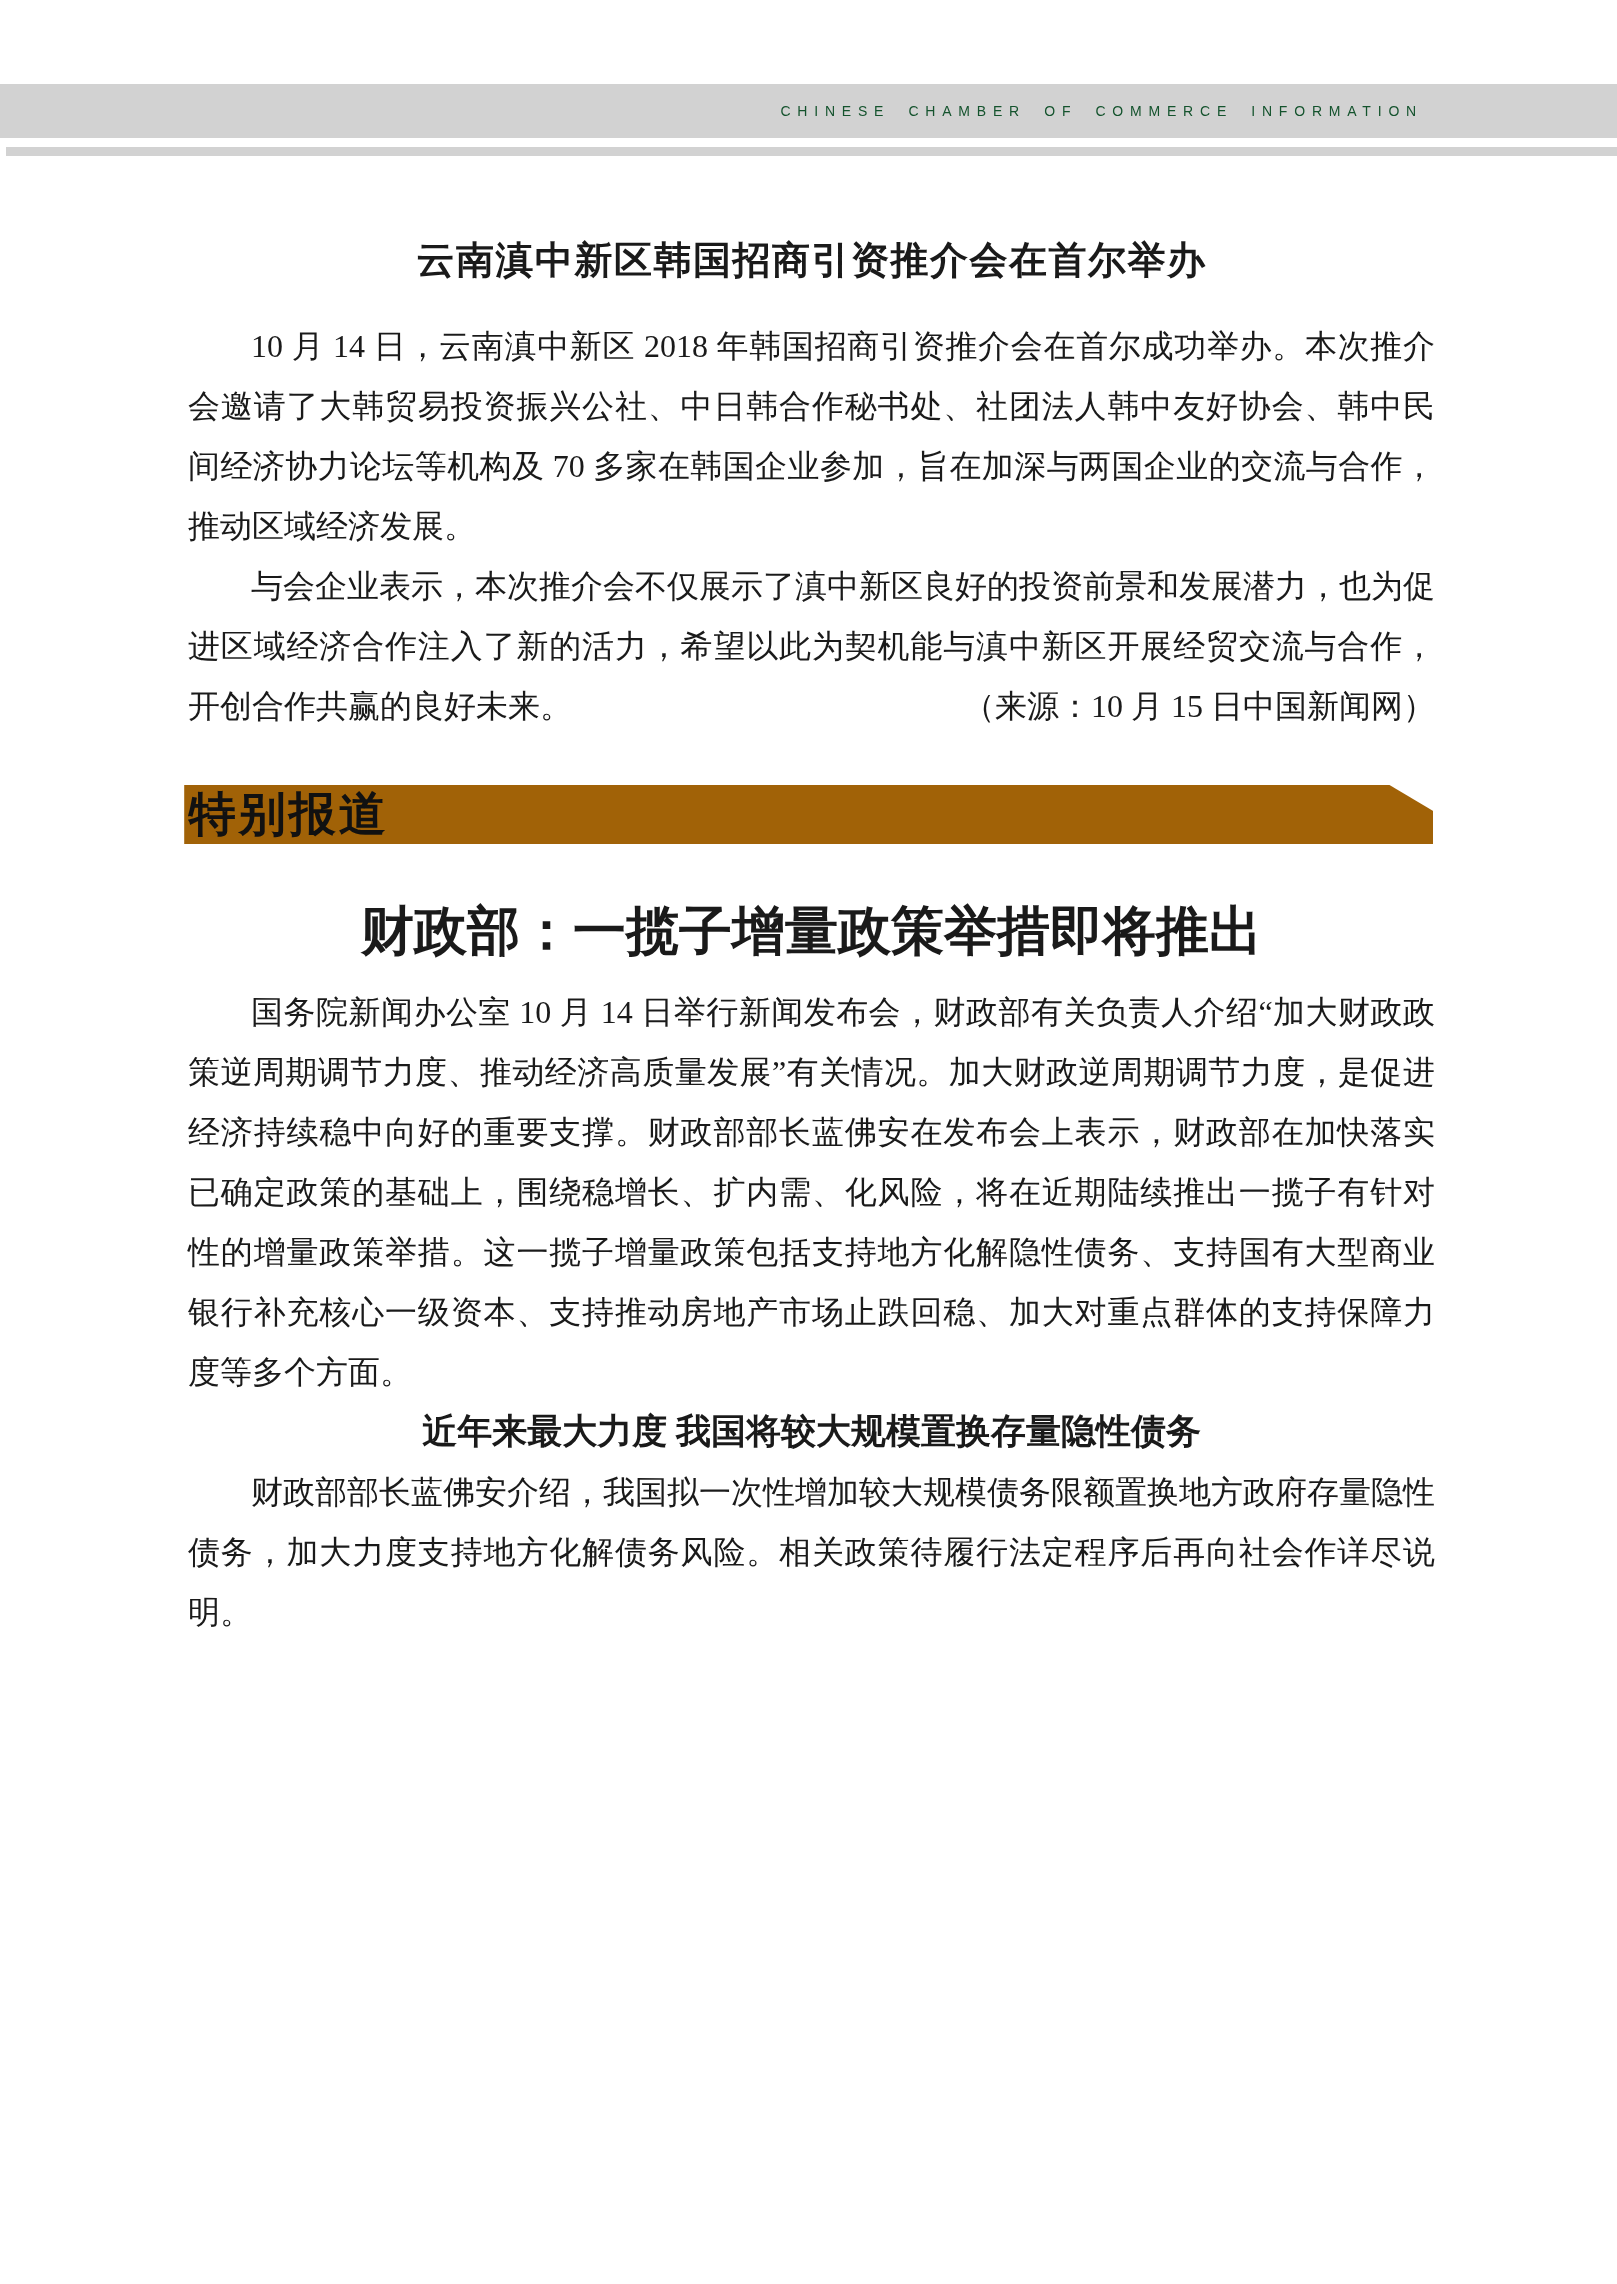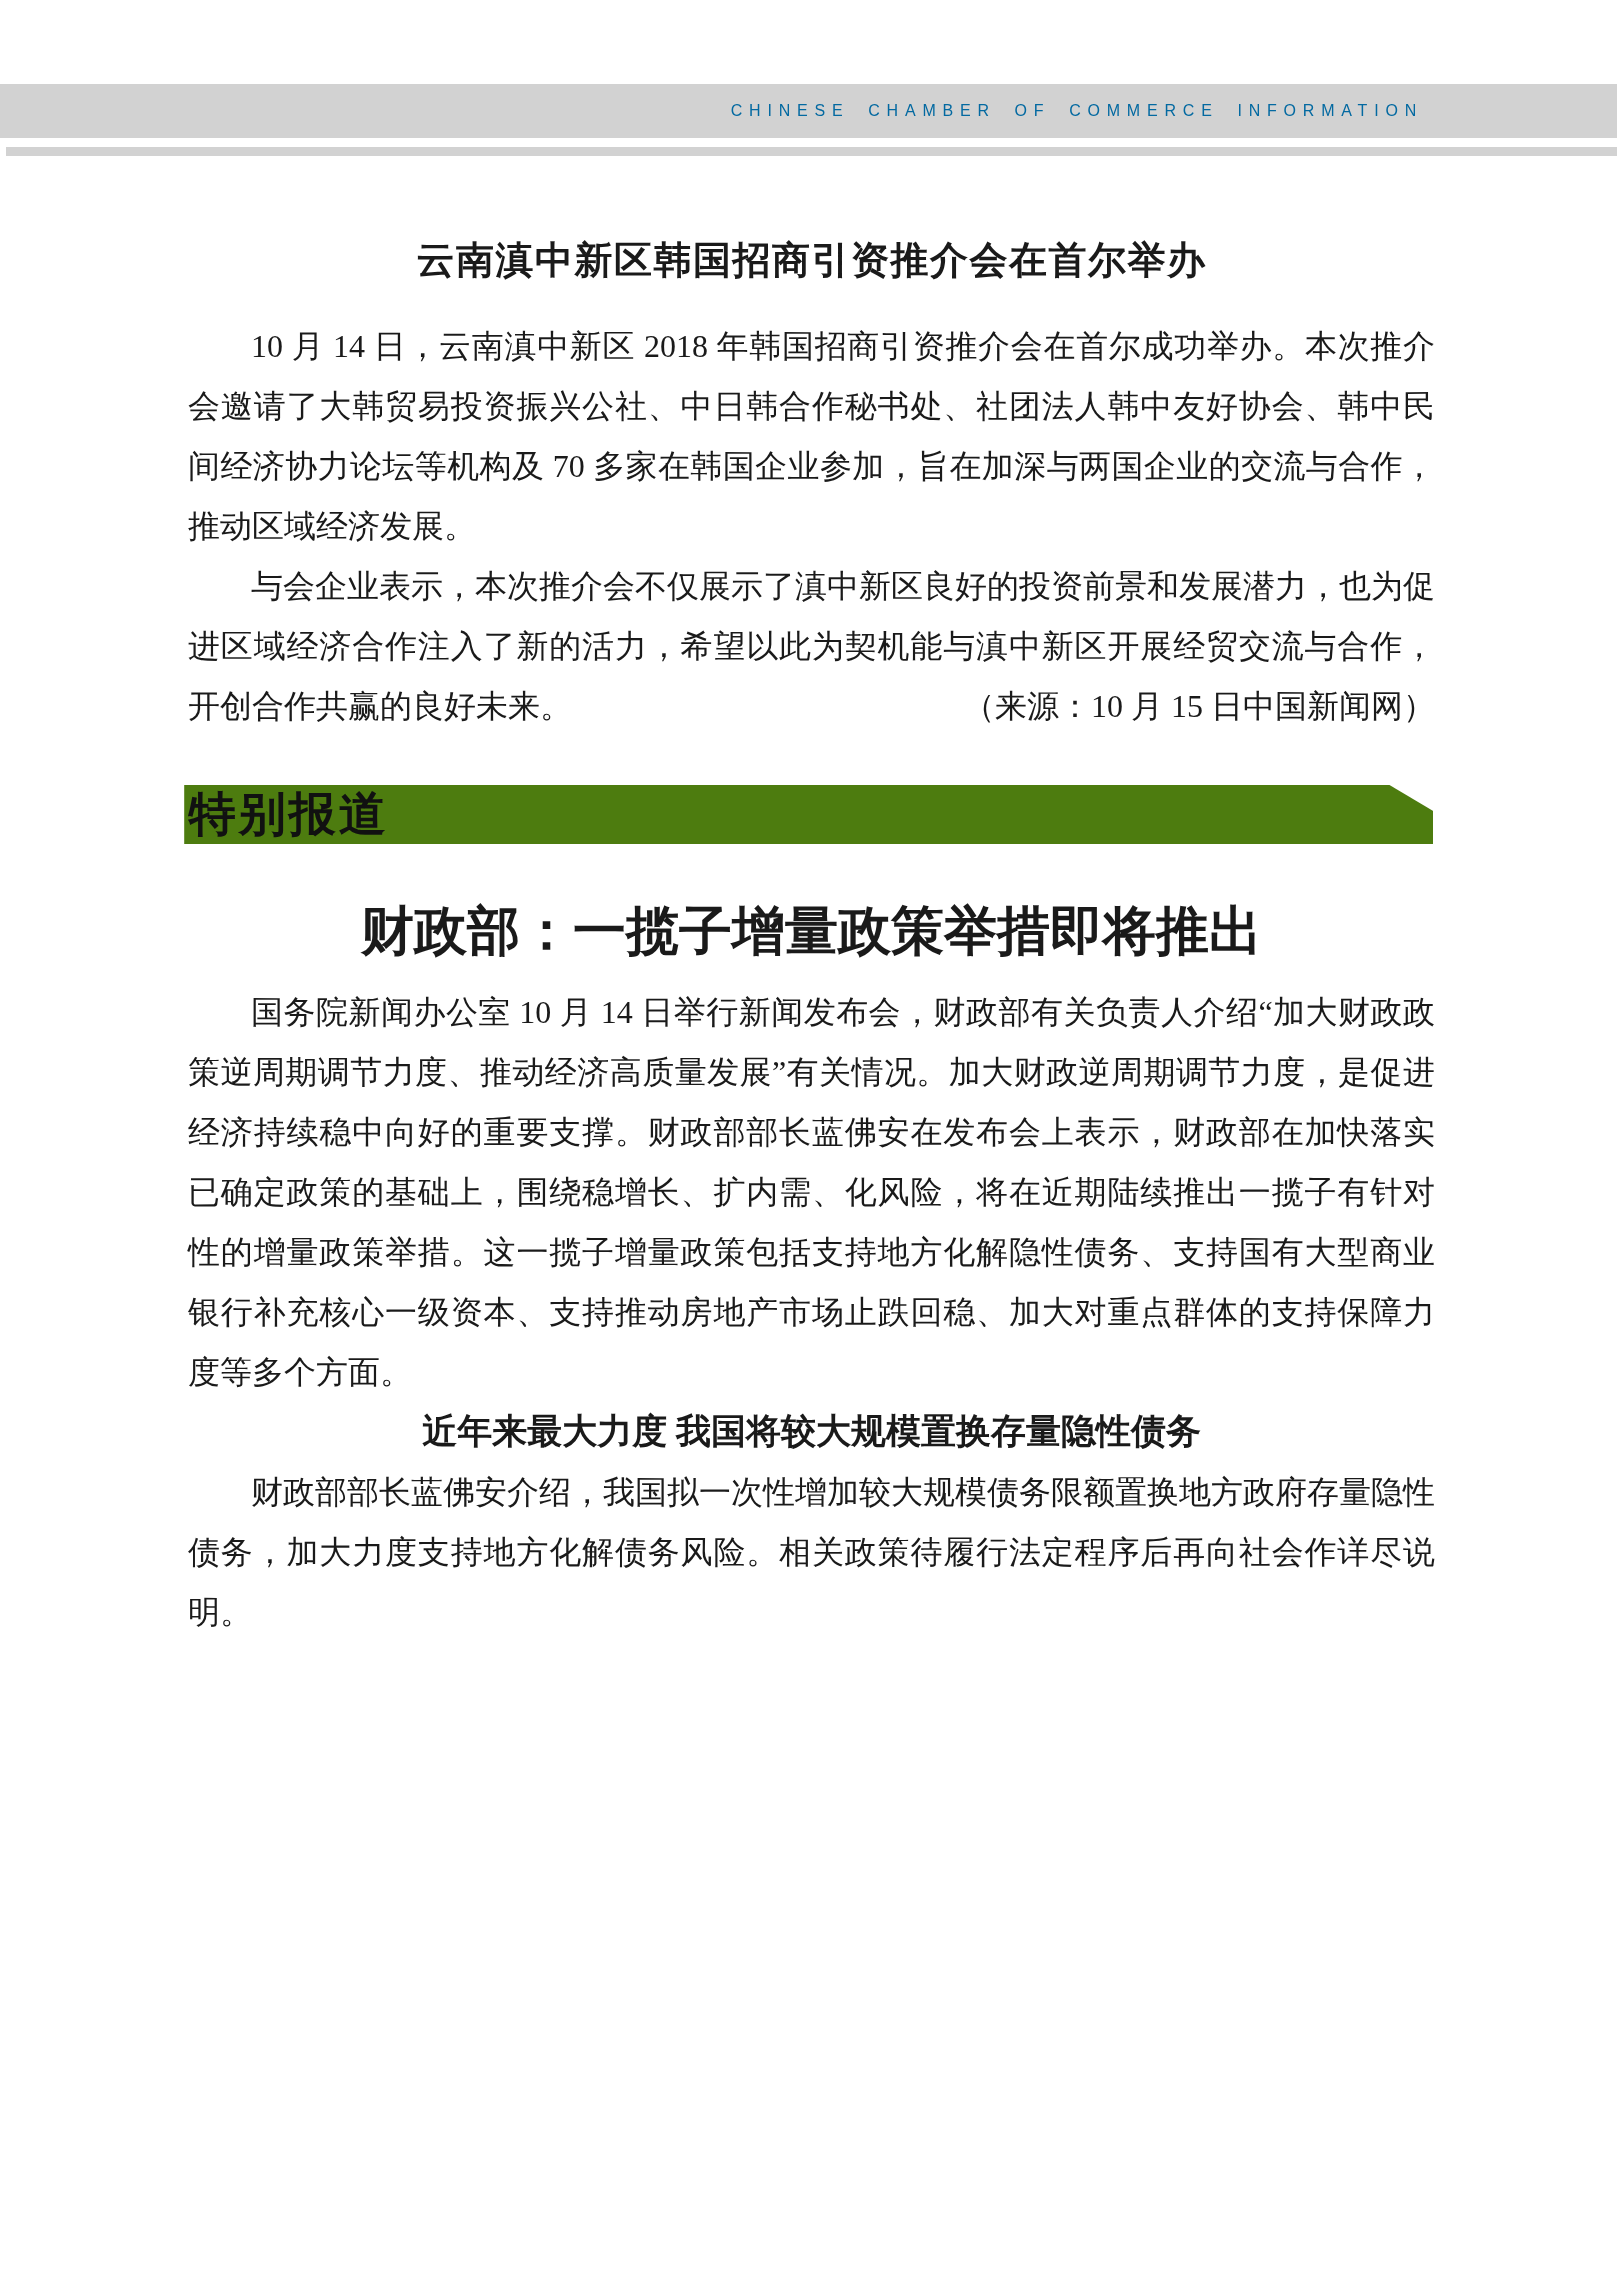--- a/index.html
+++ b/index.html
@@ -17,24 +17,24 @@
     height: 54px;
     background: #d2d2d2;
     display: flex;
     align-items: center;
     justify-content: flex-end;
     padding-right: 194px;
     box-sizing: border-box;
   }
   .banner {
     font-family: "Liberation Sans", "DejaVu Sans", sans-serif;
-    font-size: 16px;
+    font-size: 14px;
     letter-spacing: 6.8px;
     word-spacing: 7.5px;
-    color: #0369a1;
+    color: #14532d;
     white-space: nowrap;
   }
   .divider {
     margin: 9px 0 0 6px;
     height: 9px;
     background: #d2d2d2;
   }
   
   .content { margin: 0 182px 0 188px; }
   .article-title-1 {
@@ -56,21 +56,21 @@
     text-indent: 63px;
     color: #1a1a1a;
   }
   .source { float: right; text-indent: 0; }
   
   .section-bar {
     margin-top: 49px;
     margin-left: -3.8px;
     width: 1249px;
     height: 59px;
-    background: #4d7c0f;
+    background: #a16207;
     clip-path: polygon(0 0, 96.5% 0, 100% 44%, 100% 100%, 0 100%);
     display: flex;
     align-items: center;
   }
   .section-label {
     font-family: "Liberation Serif", "DejaVu Serif", serif;
     font-weight: 700;
     font-size: 47px;
     line-height: 59px;
     letter-spacing: 3px;

